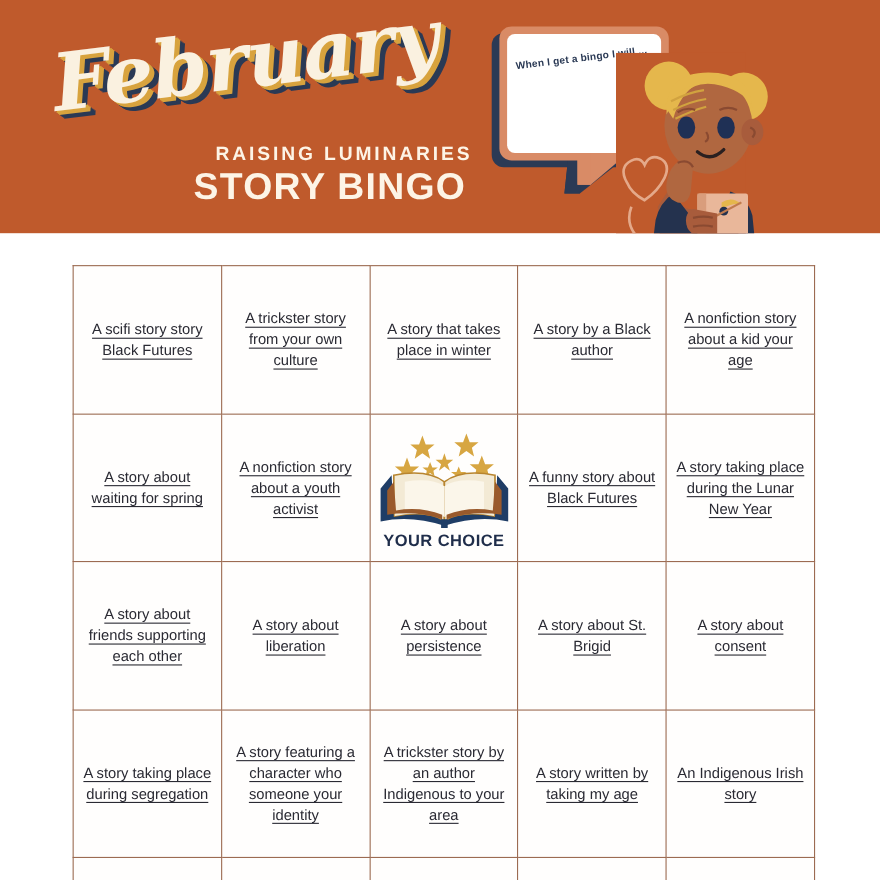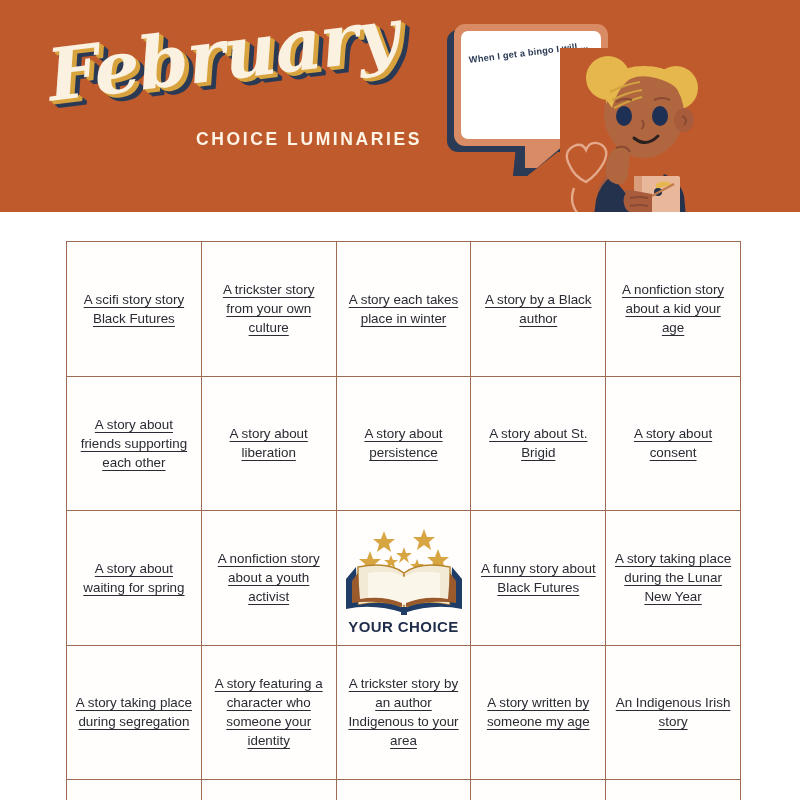--- a/index.html
+++ b/index.html
@@ -199,21 +199,22 @@
 <body>
 
 <div id="page">
 
   <div class="banner">
 
     <div class="month-wrap">
       <div class="month-script">February</div>
     </div>
 
-    <div class="subtitle">CHOICE LUMINARIES</div>
+    <div class="subtitle">RAISING LUMINARIES</div>
+    <div class="maintitle">STORY BINGO</div>
 
     <div class="bubble-shadow"></div>
     <div class="bubble-shadow-tail"></div>
     <div class="bubble-outer"></div>
     <div class="bubble-outer-tail"></div>
     <div class="bubble-inner">
       <div class="bubble-text">When I get a bingo I will ...</div>
     </div>
 
     <div class="kid">
@@ -267,30 +268,23 @@
         <path d="M70 158 q10 -2 18 0" stroke="#8a4a31" stroke-width="2" fill="none"></path>
       </svg>
     </div>
   </div>
 
   <table class="grid">
     <tbody>
       <tr>
         <td><span class="cell-text">A scifi story story Black Futures</span></td>
         <td><span class="cell-text">A trickster story from your own culture</span></td>
-        <td><span class="cell-text">A story each takes place in winter</span></td>
+        <td><span class="cell-text">A story that takes place in winter</span></td>
         <td><span class="cell-text">A story by a Black author</span></td>
         <td><span class="cell-text">A nonfiction story about a kid your age</span></td>
-      </tr>
-      <tr>
-        <td><span class="cell-text">A story about friends supporting each other</span></td>
-        <td><span class="cell-text">A story about liberation</span></td>
-        <td><span class="cell-text">A story about persistence</span></td>
-        <td><span class="cell-text">A story about St. Brigid</span></td>
-        <td><span class="cell-text">A story about consent</span></td>
       </tr>
       <tr>
         <td><span class="cell-text">A story about waiting for spring</span></td>
         <td><span class="cell-text">A nonfiction story about a youth activist</span></td>
         <td class="free-cell">
           <div class="free-inner">
             <svg class="free-book" viewBox="0 0 124 96" xmlns="http://www.w3.org/2000/svg">
 
               <g fill="#d7a642">
                 <polygon points="28,30 31,38 39,38 33,43 35,51 28,46 21,51 23,43 17,38 25,38"></polygon>
@@ -320,24 +314,31 @@
 
               <path d="M59 86 L65 86 L65 94 L59 94 Z" fill="#1f3d66"></path>
             </svg>
             <div class="free-label">YOUR CHOICE</div>
           </div>
         </td>
         <td><span class="cell-text">A funny story about Black Futures</span></td>
         <td><span class="cell-text">A story taking place during the Lunar New Year</span></td>
       </tr>
       <tr>
+        <td><span class="cell-text">A story about friends supporting each other</span></td>
+        <td><span class="cell-text">A story about liberation</span></td>
+        <td><span class="cell-text">A story about persistence</span></td>
+        <td><span class="cell-text">A story about St. Brigid</span></td>
+        <td><span class="cell-text">A story about consent</span></td>
+      </tr>
+      <tr>
         <td><span class="cell-text">A story taking place during segregation</span></td>
         <td><span class="cell-text">A story featuring a character who someone your identity</span></td>
         <td><span class="cell-text">A trickster story by an author Indigenous to your area</span></td>
-        <td><span class="cell-text">A story written by someone my age</span></td>
+        <td><span class="cell-text">A story written by taking my age</span></td>
         <td><span class="cell-text">An Indigenous Irish story</span></td>
       </tr>
       <tr>
         <td><span class="cell-text"></span></td>
         <td><span class="cell-text"></span></td>
         <td><span class="cell-text"></span></td>
         <td><span class="cell-text"></span></td>
         <td><span class="cell-text"></span></td>
       </tr>
     </tbody>

